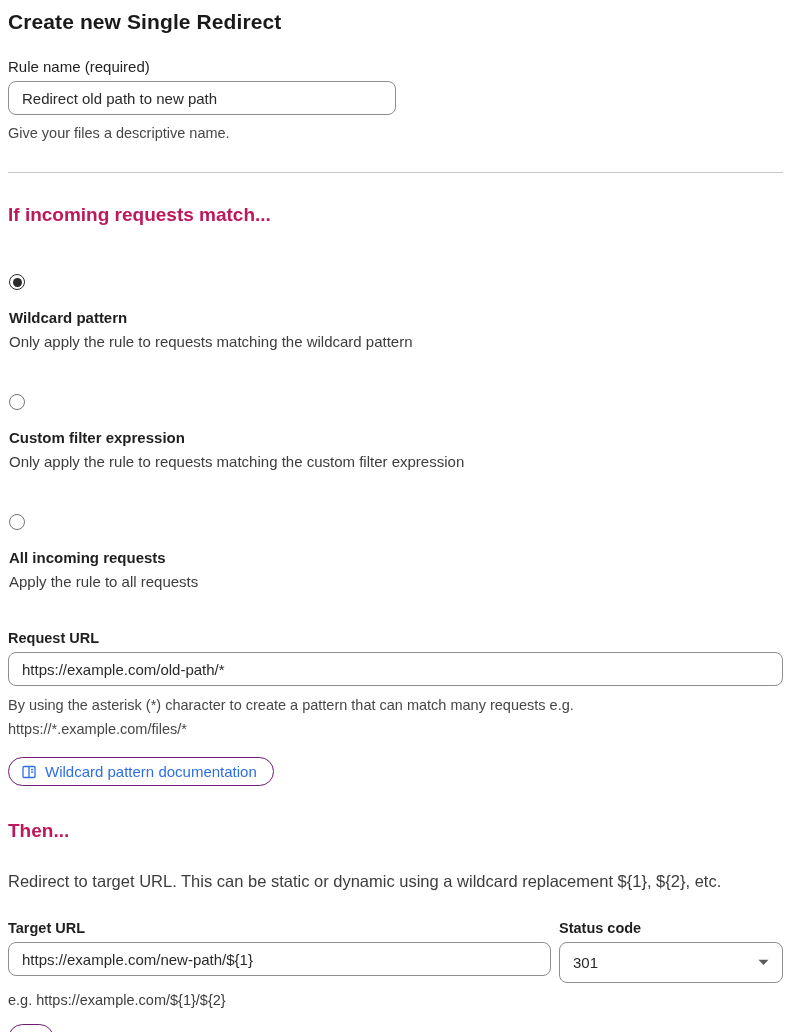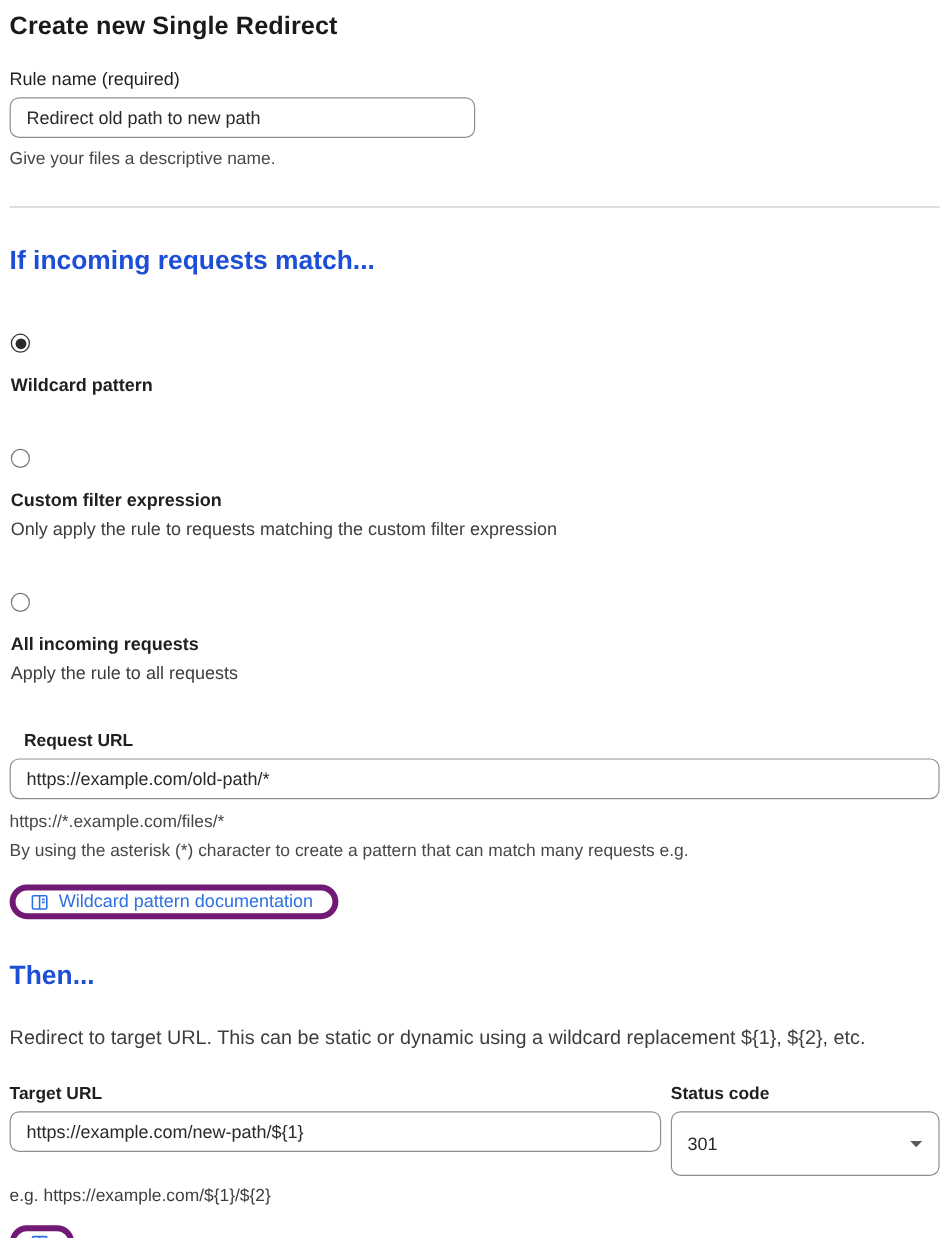--- a/index.html
+++ b/index.html
@@ -21,55 +21,55 @@
   input.text-input {
     display: block; width: 100%; height: 34px;
     border: 1px solid #8f8f8f; border-radius: 8px;
     padding: 0 13px; margin-top: 6px;
     font-family: "Liberation Sans", sans-serif; font-size: 15px; color: #2a2a2a;
     background: #fff; outline: none;
   }
   #rule-name-input { width: 388px; }
   .help { font-size: 14.5px; color: #474747; margin-top: 6px; line-height: 24px; }
   hr.divider { border: none; border-top: 1px solid #c9c9c9; margin: 27px 0 0 0; }
-  h2.section-heading { font-size: 22px; font-weight: 700; margin: 31px 0 0 0; color: #1d4ed8; }
+  h2.section-heading { font-size: 19px; font-weight: 700; margin: 31px 0 0 0; color: #be185d; }
   h2.then-heading { margin-top: 34px; }
 
   .radio-row { display: flex; gap: 18px; margin-top: 40px; cursor: pointer; padding-left: 1px; flex-direction: column; }
   .radio-row.first { margin-top: 46px; }
   .radio-circle {
     width: 16px; height: 16px; flex: none; margin-top: 2px;
     border: 1px solid #767676; border-radius: 50%; background: #fff; position: relative;
   }
   .radio-circle.selected { border: 1.5px solid #2b2b2b; }
   .radio-circle.selected::after {
     content: ""; position: absolute; inset: 2.5px; background: #2b2b2b; border-radius: 50%;
   }
   .radio-label { font-size: 15px; font-weight: 700; line-height: 20px; color: #1f1f1f; }
   .radio-desc { font-size: 15px; color: #3d3d3d; margin-top: 4px; line-height: 20px; }
 
   .doc-btn {
     display: inline-flex; align-items: center; gap: 8px;
     margin-top: 16px; height: 29px; padding: 0 16px 0 12px;
-    background: #fff; border: 5px solid #701a75; border-radius: 999px;
+    background: #fff; border: 1px solid #701a75; border-radius: 999px;
     color: #2e6fe3; font-family: "Liberation Sans", sans-serif; font-size: 15px;
     cursor: pointer;
   }
   .doc-btn svg { flex: none; }
 
   .redirect-desc { font-size: 16.5px; color: #3d3d3d; margin-top: 28px; line-height: 22px; }
 
   .two-col { display: flex; gap: 8px; margin-top: 28px; justify-content: flex-end; }
   .col-left { flex: 0 0 543px; }
   .col-right { flex: 1; }
   .two-col .field-label { margin-top: 0; }
 
   .select-box {
     display: flex; align-items: center; justify-content: space-between;
-    height: 54px; margin-top: 6px; padding: 0 13px;
+    height: 41px; margin-top: 6px; padding: 0 13px;
     border: 1px solid #8f8f8f; border-radius: 8px; background: #fff;
     font-size: 15px; color: #2a2a2a; cursor: pointer;
   }
 
   .eg-help { font-size: 14.5px; color: #3d3d3d; margin-top: 9px; }
 
   .checkbox-row { display: flex; align-items: center; gap: 16px; margin-top: 23px; cursor: pointer; padding-left: 1px; }
   .checkbox {
     width: 18px; height: 18px; flex: none;
     background: #3a3a3a; border-radius: 4px;
@@ -97,44 +97,45 @@
 <div class="help">Give your files a descriptive name.</div>
 
 <hr class="divider">
 
 <h2 class="section-heading">If incoming requests match...</h2>
 
 <div class="radio-row first">
   <span class="radio-circle selected"></span>
   <span>
     <div class="radio-label">Wildcard pattern</div>
+    <div class="radio-desc">Only apply the rule to requests matching the wildcard pattern</div>
   </span>
 </div>
 
 <div class="radio-row">
   <span class="radio-circle"></span>
   <span>
     <div class="radio-label">Custom filter expression</div>
     <div class="radio-desc">Only apply the rule to requests matching the custom filter expression</div>
   </span>
 </div>
 
 <div class="radio-row">
   <span class="radio-circle"></span>
   <span>
     <div class="radio-label">All incoming requests</div>
     <div class="radio-desc">Apply the rule to all requests</div>
   </span>
 </div>
 
-<div class="field-label bold" style="margin-top:38px;margin-left:12px;">Request URL</div>
+<div class="field-label bold" style="margin-top:38px;">Request URL</div>
 <input class="text-input" type="text" value="https://example.com/old-path/*" style="">
 <div class="help" style="margin-top:7px;">
+  <div>By using the asterisk (*) character to create a pattern that can match many requests e.g.</div>
   <div>https://*.example.com/files/*</div>
-  <div>By using the asterisk (*) character to create a pattern that can match many requests e.g.</div>
 </div>
 
 <button class="doc-btn">
   <svg width="16" height="16" viewBox="0 0 16 16" fill="none" stroke="currentColor" stroke-width="1.3">
     <rect x="2" y="2.5" width="12" height="11" rx="1"></rect>
     <line x1="8" y1="2.5" x2="8" y2="13.5"></line>
     <line x1="10" y1="5.5" x2="12.3" y2="5.5"></line>
     <line x1="10" y1="8" x2="12.3" y2="8"></line>
   </svg>
   <span>Wildcard pattern documentation</span>

